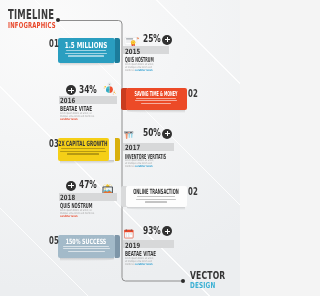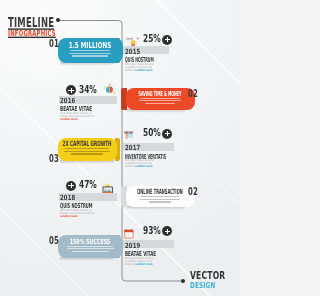--- a/index.html
+++ b/index.html
@@ -14,41 +14,41 @@
       background-image:
         radial-gradient(130% 90% at 18% 8%, #fbfbfb 0%, #f4f5f6 45%, #eceef0 100%);}
   .bgstripes{position:absolute;left:-40px;top:-40px;width:330px;height:390px;
       background:repeating-linear-gradient(45deg,
         rgba(255,255,255,0) 0px, rgba(255,255,255,0) 42px,
         rgba(255,255,255,0.95) 42px, rgba(255,255,255,0.95) 43.2px,
         rgba(255,255,255,0) 43.2px, rgba(255,255,255,0) 86px);
       opacity:.9;}
 
   
-  .title{position:absolute;left:8px;top:16px;text-decoration:underline;}
+  .title{position:absolute;left:8px;top:8px;}
   .title .t1{font-weight:bold;font-size:12px;letter-spacing:.3px;color:#3b3b3b;
              line-height:12px;display:block;transform:scaleX(.78) scaleY(1.14);transform-origin:0 0;}
   .title .t2{font-weight:bold;font-size:7.4px;letter-spacing:.25px;color:#e8472a;
              line-height:7.4px;display:block;margin-top:0.6px;
              transform:scaleX(.80) scaleY(1.1);transform-origin:0 0;}
   .hdot{position:absolute;left:56px;top:18px;width:4.4px;height:4.4px;border-radius:50%;
         background:#2c2c2c;}
   .fdot{position:absolute;left:181px;top:279px;width:4.4px;height:4.4px;border-radius:50%;
         background:#2c2c2c;}
   .spinesvg{position:absolute;left:0;top:0;width:240px;height:296px;pointer-events:none;}
   .vector{position:absolute;left:190px;top:270px;}
   .vector .v1{font-weight:bold;font-size:10px;letter-spacing:.2px;color:#333;
               line-height:10px;display:block;transform:scaleX(.85) scaleY(1.12);transform-origin:0 0;}
   .vector .v2{font-weight:bold;font-size:7.4px;letter-spacing:.2px;color:#3ab0d4;
               line-height:7.4px;display:block;margin-top:0.6px;
               transform:scaleX(.86) scaleY(1.1);transform-origin:0 0;}
 
   
   .ribbon{position:absolute;}
-  .rmain{position:absolute;border-radius:8px;overflow:hidden;padding-left:8px;}
+  .rmain{position:absolute;border-radius:2px;overflow:hidden;}
   .rfold{position:absolute;}
   .rshadow{position:absolute;}
   .rtitle{position:absolute;left:50%;font-weight:bold;line-height:1;white-space:nowrap;}
   .rlines{position:absolute;}
   .rlines i{display:block;height:1.2px;margin:0 auto 1.5px auto;border-radius:.6px;}
 
   .num{position:absolute;font-weight:bold;font-size:8.6px;color:#3a3a3a;
        letter-spacing:.2px;line-height:8.6px;
        transform:scaleX(.9) scaleY(1.12);transform-origin:0 0;}
 
@@ -124,21 +124,21 @@
         <div class="rfold" style="left:57px;top:0;width:5.5px;height:22.5px;background:#d9b00d;border-radius:0 2px 2px 0;"></div>
         <div class="rmain" style="left:0;top:0;width:51px;height:22.5px;background:#f5cf17;">
           <div class="rtitle" style="top: 3px; font-size: 6.6px; color: rgb(58, 58, 58); letter-spacing: 0px; transform: translateX(-50%) scaleX(0.697199) scaleY(1.1);">2X CAPITAL GROWTH</div>
           <div class="rlines" style="left:0;right:0;top:10px;">
             <i style="width:44px;background:rgba(90,75,10,.40);"></i>
             <i style="width:46px;background:rgba(90,75,10,.40);"></i>
             <i style="width:32px;background:rgba(90,75,10,.40);"></i>
           </div>
         </div>
       </div>
-      <div class="num" style="left:48.5px;top:154px;">03</div>
+      <div class="num" style="left:48.5px;top:139px;">03</div>
       <div class="ribbon" style="left:121px;top:186px;width:65.5px;height:21.2px;">
         <div class="rshadow" style="left:6px;top:20.2px;width:57.5px;height:4px;background:linear-gradient(to bottom,rgba(0,0,0,.20),rgba(0,0,0,0));border-radius:0 0 0 50%;"></div>
         <div class="rfold" style="left:0;top:0;width:5.5px;height:21.2px;background:#d9dadb;border-radius:2px 0 0 2px;"></div>
         <div class="rmain" style="left:5px;top:0;width:60.5px;height:21.2px;background:#fdfdfd;">
           <div class="rtitle" style="top: 3px; font-size: 6.6px; color: rgb(58, 58, 58); letter-spacing: 0px; transform: translateX(-50%) scaleX(0.608823) scaleY(1.1);">ONLINE TRANSACTION</div>
           <div class="rlines" style="left:0;right:0;top:10px;">
             <i style="width:38px;background:rgba(90,90,90,.35);"></i>
             <i style="width:40px;background:rgba(90,90,90,.35);"></i>
             <i style="width:22px;background:rgba(90,90,90,.35);"></i>
           </div>

